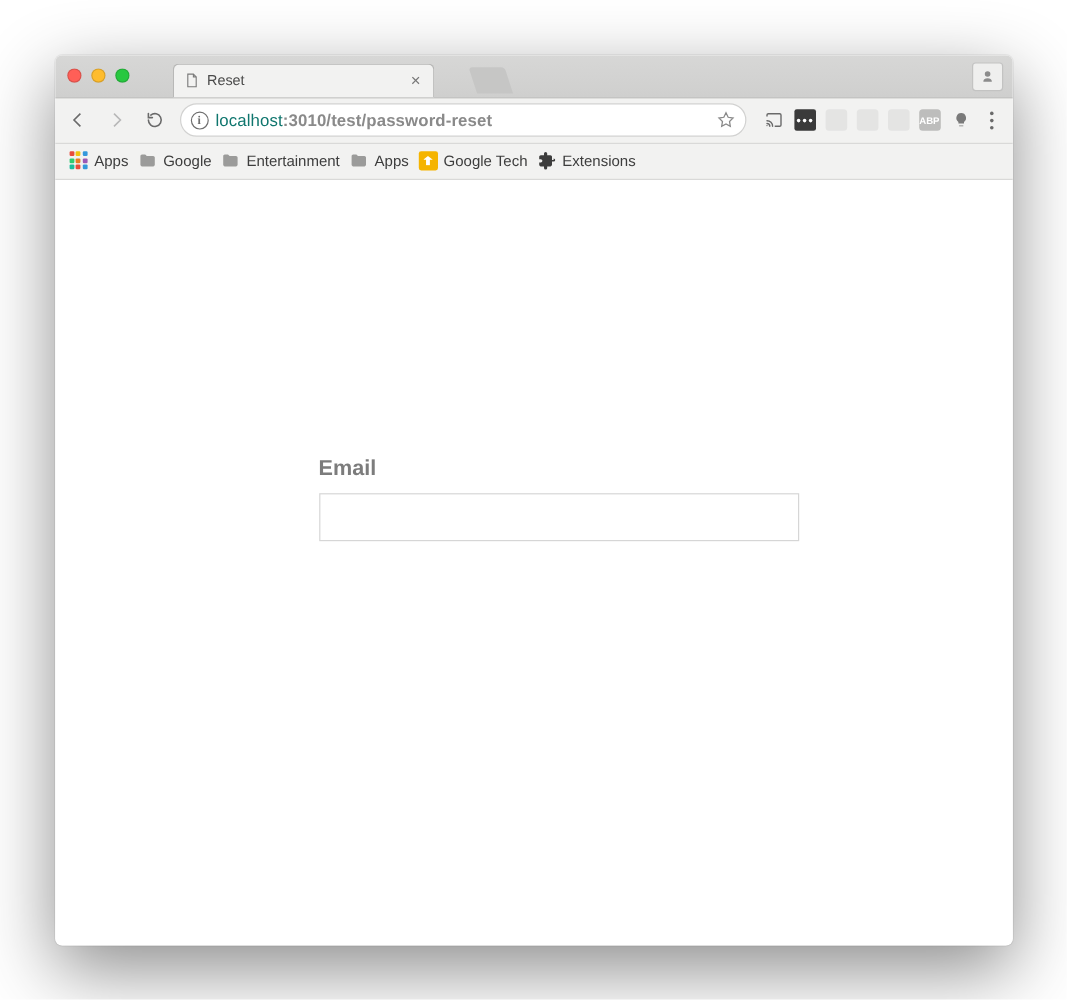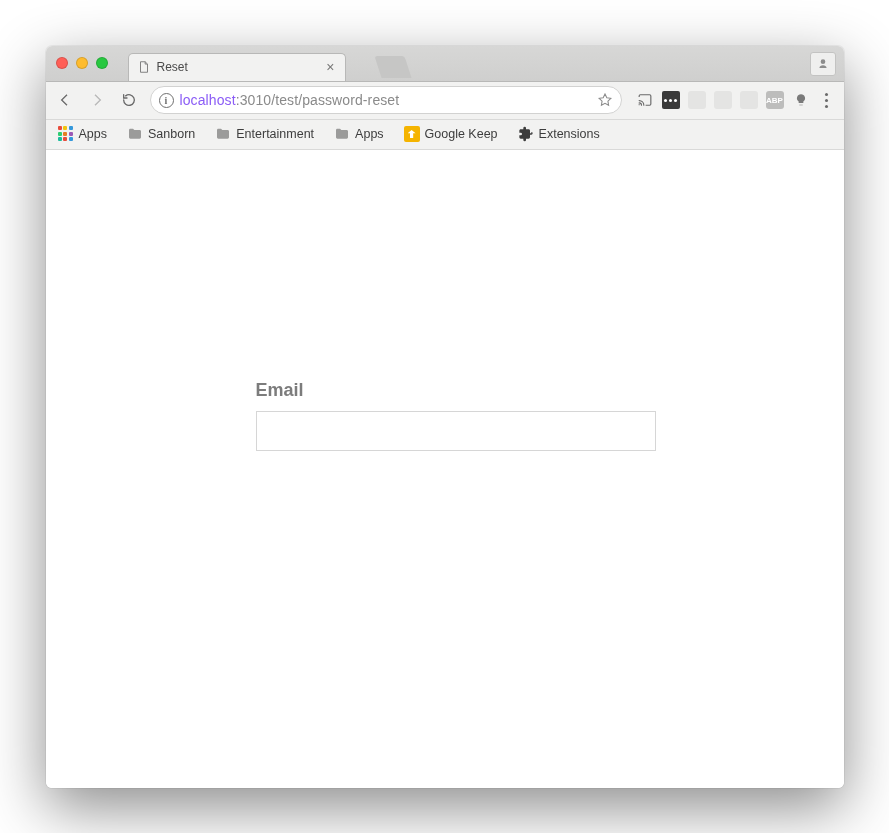--- a/index.html
+++ b/index.html
@@ -24,21 +24,21 @@
   }
 
   
   .tabstrip {
     height: 36px;
     background: linear-gradient(#d7d7d6, #cfcfce);
     border-bottom: 1px solid #b8b8b7;
     display: flex;
     align-items: flex-end;
     position: relative;
-    padding-left: 8px;
+    padding-left: 24px;
     gap: 26px;
   }
   .traffic-lights {
     display: flex;
     gap: 8px;
     align-items: center;
     position: absolute;
     left: 10px;
     top: 11px;
   }
@@ -132,22 +132,22 @@
     gap: 6px;
   }
   .omnibox .info-icon {
     width: 15px; height: 15px; flex-shrink: 0;
     border: 1.4px solid #6f6f6f; border-radius: 50%;
     display: flex; align-items: center; justify-content: center;
     font-size: 10px; font-weight: 700; color: #6f6f6f;
     font-family: Georgia, serif;
   }
   .omnibox .url { flex: 1; letter-spacing: 0.1px; white-space: nowrap; overflow: hidden; }
-  .omnibox .url .host-main { color: #8b5cf6; }
-  .omnibox .url .muted { color: #8a8a8a; }
+  .omnibox .url .host-main { color: #0f766e; }
+  .omnibox .url .muted { color: #8a8a8a; font-weight: bold; }
   .omnibox .star {
     width: 16px; height: 16px; color: #8a8a8a; cursor: pointer;
   }
   .omnibox .star svg { width: 100%; height: 100%; fill: none; stroke: currentColor; stroke-width: 1.6; }
 
   .ext-icons { display: flex; align-items: center; gap: 8px; padding-left: 4px; }
   .ext-icons .ei {
     width: 18px; height: 18px; border-radius: 3px;
     display: flex; align-items: center; justify-content: center;
     font-size: 10px; color: #555;
@@ -165,21 +165,20 @@
   .kebab span { width:3px; height:3px; background:#6a6a6a; border-radius:50%; }
 
   
   .bookmarks {
     height: 30px;
     background: #f2f2f1;
     border-bottom: 1px solid #d9d9d8;
     display: flex;
     align-items: center;
     padding: 0 8px;
-    gap: 12px;
     font-size: 12.5px;
     color: #3d3d3d;
   }
   .bm { display: flex; align-items: center; gap: 5px; cursor: pointer; padding: 2px 4px; border-radius: 3px; }
   .bm .folder-icon, .bm .keep-icon, .bm .puzzle-icon, .bm .apps-icon { width:16px; height:16px; flex-shrink:0; }
   .folder-icon svg { width:100%; height:100%; fill:#9b9b9a; }
   .apps-icon {
     display:grid; grid-template-columns:repeat(3,4px); grid-template-rows:repeat(3,4px); gap:1.5px;
   }
   .apps-icon span { width:4px; height:4px; border-radius:1px; }
@@ -194,21 +193,21 @@
 
   
   .viewport {
     flex: 1;
     background: #fff;
     position: relative;
     overflow: auto;
   }
   .form-wrap {
     position: absolute;
-    left: 210px;
+    left: 220px;
     top: 230px;
     width: 400px;
   }
   .form-label {
     font-size: 18px;
     font-weight: 700;
     color: #7c7c7c;
     margin-bottom: 10px;
     font-family: "Helvetica Neue", Arial, sans-serif;
   }
@@ -337,37 +336,37 @@
           <span></span>
           <span></span>
           <span></span>
       </span>
       <span>Apps</span>
     </div>
     <div class="bm">
       <span class="folder-icon"><svg viewBox="0 0 24 24">
             <path d="M3 6c0-1 .9-2 2-2h4l2 2h8c1 0 2 1 2 2v9c0 1-.9 2-2 2H5c-1 0-2-1-2-2z"></path>
           </svg></span>
-      <span>Sanborn</span>
+      <span>Google</span>
     </div>
     <div class="bm">
       <span class="folder-icon"><svg viewBox="0 0 24 24">
             <path d="M3 6c0-1 .9-2 2-2h4l2 2h8c1 0 2 1 2 2v9c0 1-.9 2-2 2H5c-1 0-2-1-2-2z"></path>
           </svg></span>
       <span>Entertainment</span>
     </div>
     <div class="bm">
       <span class="folder-icon"><svg viewBox="0 0 24 24">
             <path d="M3 6c0-1 .9-2 2-2h4l2 2h8c1 0 2 1 2 2v9c0 1-.9 2-2 2H5c-1 0-2-1-2-2z"></path>
           </svg></span>
       <span>Apps</span>
     </div>
     <div class="bm">
       <span class="keep-icon"></span>
-      <span>Google Keep</span>
+      <span>Google Tech</span>
     </div>
     <div class="bm">
       <span class="puzzle-icon">
         <svg viewBox="0 0 24 24">
             <path d="M20 11h-2V7c0-1-.9-2-2-2h-4V3a2 2 0 1 0-4 0v2H4C3 5 2 6 2 7v3h2a2 2 0 1 1 0 4H2v3c0 1 .9 2 2 2h4v2a2 2 0 1 0 4 0v-2h4c1 0 2-1 2-2v-4h2a2 2 0 1 0 0-4z"></path>
           </svg>
       </span>
       <span>Extensions</span>
     </div>
   </div>

